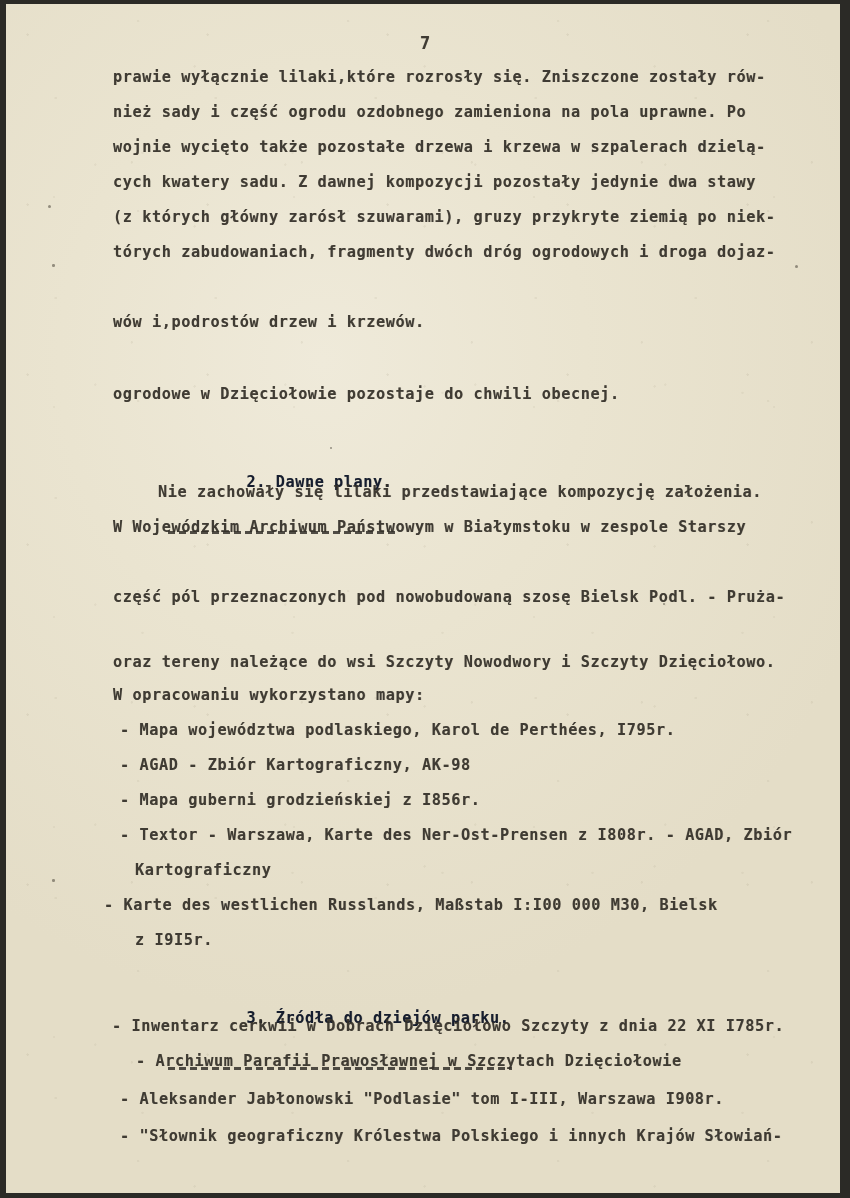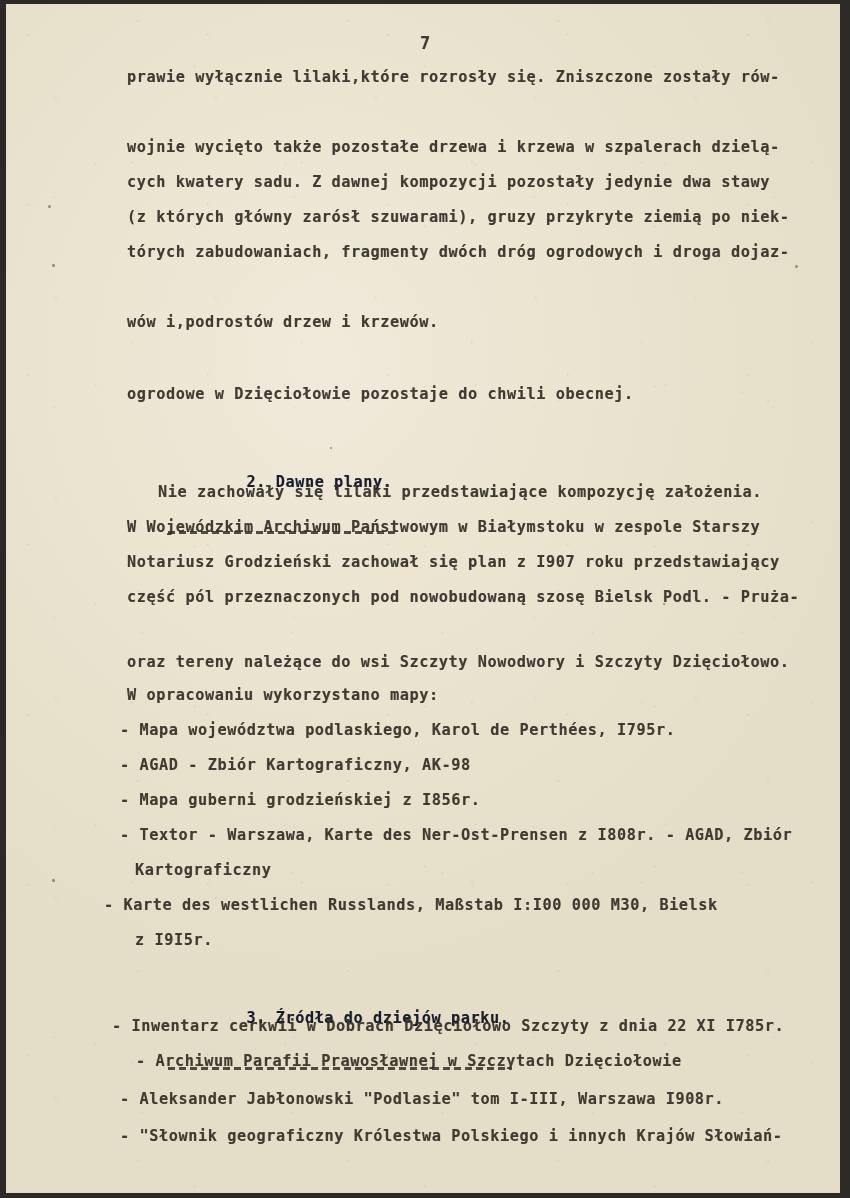--- a/index.html
+++ b/index.html
@@ -83,21 +83,21 @@
   #page-number {
     left: 0;
     right: 0;
     top: 33px;
     text-align: center;
     font-size: 17px;
     letter-spacing: 0;
     white-space: normal;
   }
 
-  .body-line { left: 127px; }
+  .body-line { left: 113px; }
 
   
   .heading {
     left: 110px;
     color: #0f172a;
     opacity: 0.97;
   }
   .heading .hd-text { position: relative; display: inline-block; }
   .heading .hd-rule {
     position: absolute;
@@ -129,38 +129,38 @@
 <div id="page">
 
   <div id="paper"></div>
   <div id="grain"></div>
 
   <div id="content">
 
     <div class="tw" id="page-number">7</div>
 
     <div class="tw body-line" style="top:68px">prawie wyłącznie lilaki,które rozrosły się. Zniszczone zostały rów-</div>
+    <div class="tw body-line" style="top:103px">nież sady i część ogrodu ozdobnego zamieniona na pola uprawne. Po</div>
     <div class="tw body-line" style="top:138px">wojnie wycięto także pozostałe drzewa i krzewa w szpalerach dzielą-</div>
     <div class="tw body-line" style="top:208px">(z których główny zarósł szuwarami), gruzy przykryte ziemią po niek-</div>
     <div class="tw body-line" style="top:173px">cych kwatery sadu. Z dawnej kompozycji pozostały jedynie dwa stawy</div>
     <div class="tw body-line" style="top:243px">tórych zabudowaniach, fragmenty dwóch dróg ogrodowych i droga dojaz-</div>
     <div class="tw body-line" style="top:313px">wów i,podrostów drzew i krzewów.</div>
 
     <div class="tw body-line" style="top:385px">ogrodowe w Dzięciołowie pozostaje do chwili obecnej.</div>
 
     <div class="tw heading" style="top:437px">
       <span class="hd-text">
         <span>2. Dawne plany.</span>
         <span class="hd-rule"></span>
       </span>
     </div>
 
     <div class="tw" style="top:483px; left:158px">Nie zachowały się lilaki przedstawiające kompozycję założenia.</div>
     <div class="tw body-line" style="top:518px">W Wojewódzkim Archiwum Państwowym w Białymstoku w zespole Starszy</div>
-    <div class="tw body-line" style="top:553px">Notariusz Grodzieński zachował się plan z I907 roku przedstawiający</div>
     <div class="tw body-line" style="top:588px">część pól przeznaczonych pod nowobudowaną szosę Bielsk Podl. - Pruża-</div>
     <div class="tw body-line" style="top:653px">oraz tereny należące do wsi Szczyty Nowodwory i Szczyty Dzięciołowo.</div>
     <div class="tw body-line" style="top:686px">W opracowaniu wykorzystano mapy:</div>
 
     <div class="tw" style="top:721px; left:120px">- Mapa województwa podlaskiego, Karol de Perthées, I795r.</div>
     <div class="tw" style="top:756px; left:120px">- AGAD - Zbiór Kartograficzny, AK-98</div>
     <div class="tw" style="top:791px; left:120px">- Mapa guberni grodzieńskiej z I856r.</div>
     <div class="tw" style="top:826px; left:120px">- Textor - Warszawa, Karte des Ner-Ost-Prensen z I808r. - AGAD, Zbiór</div>
     <div class="tw" style="top:861px; left:135px">Kartograficzny</div>
     <div class="tw" style="top:896px; left:104px">- Karte des westlichen Russlands, Maßstab I:I00 000 M30, Bielsk</div>

